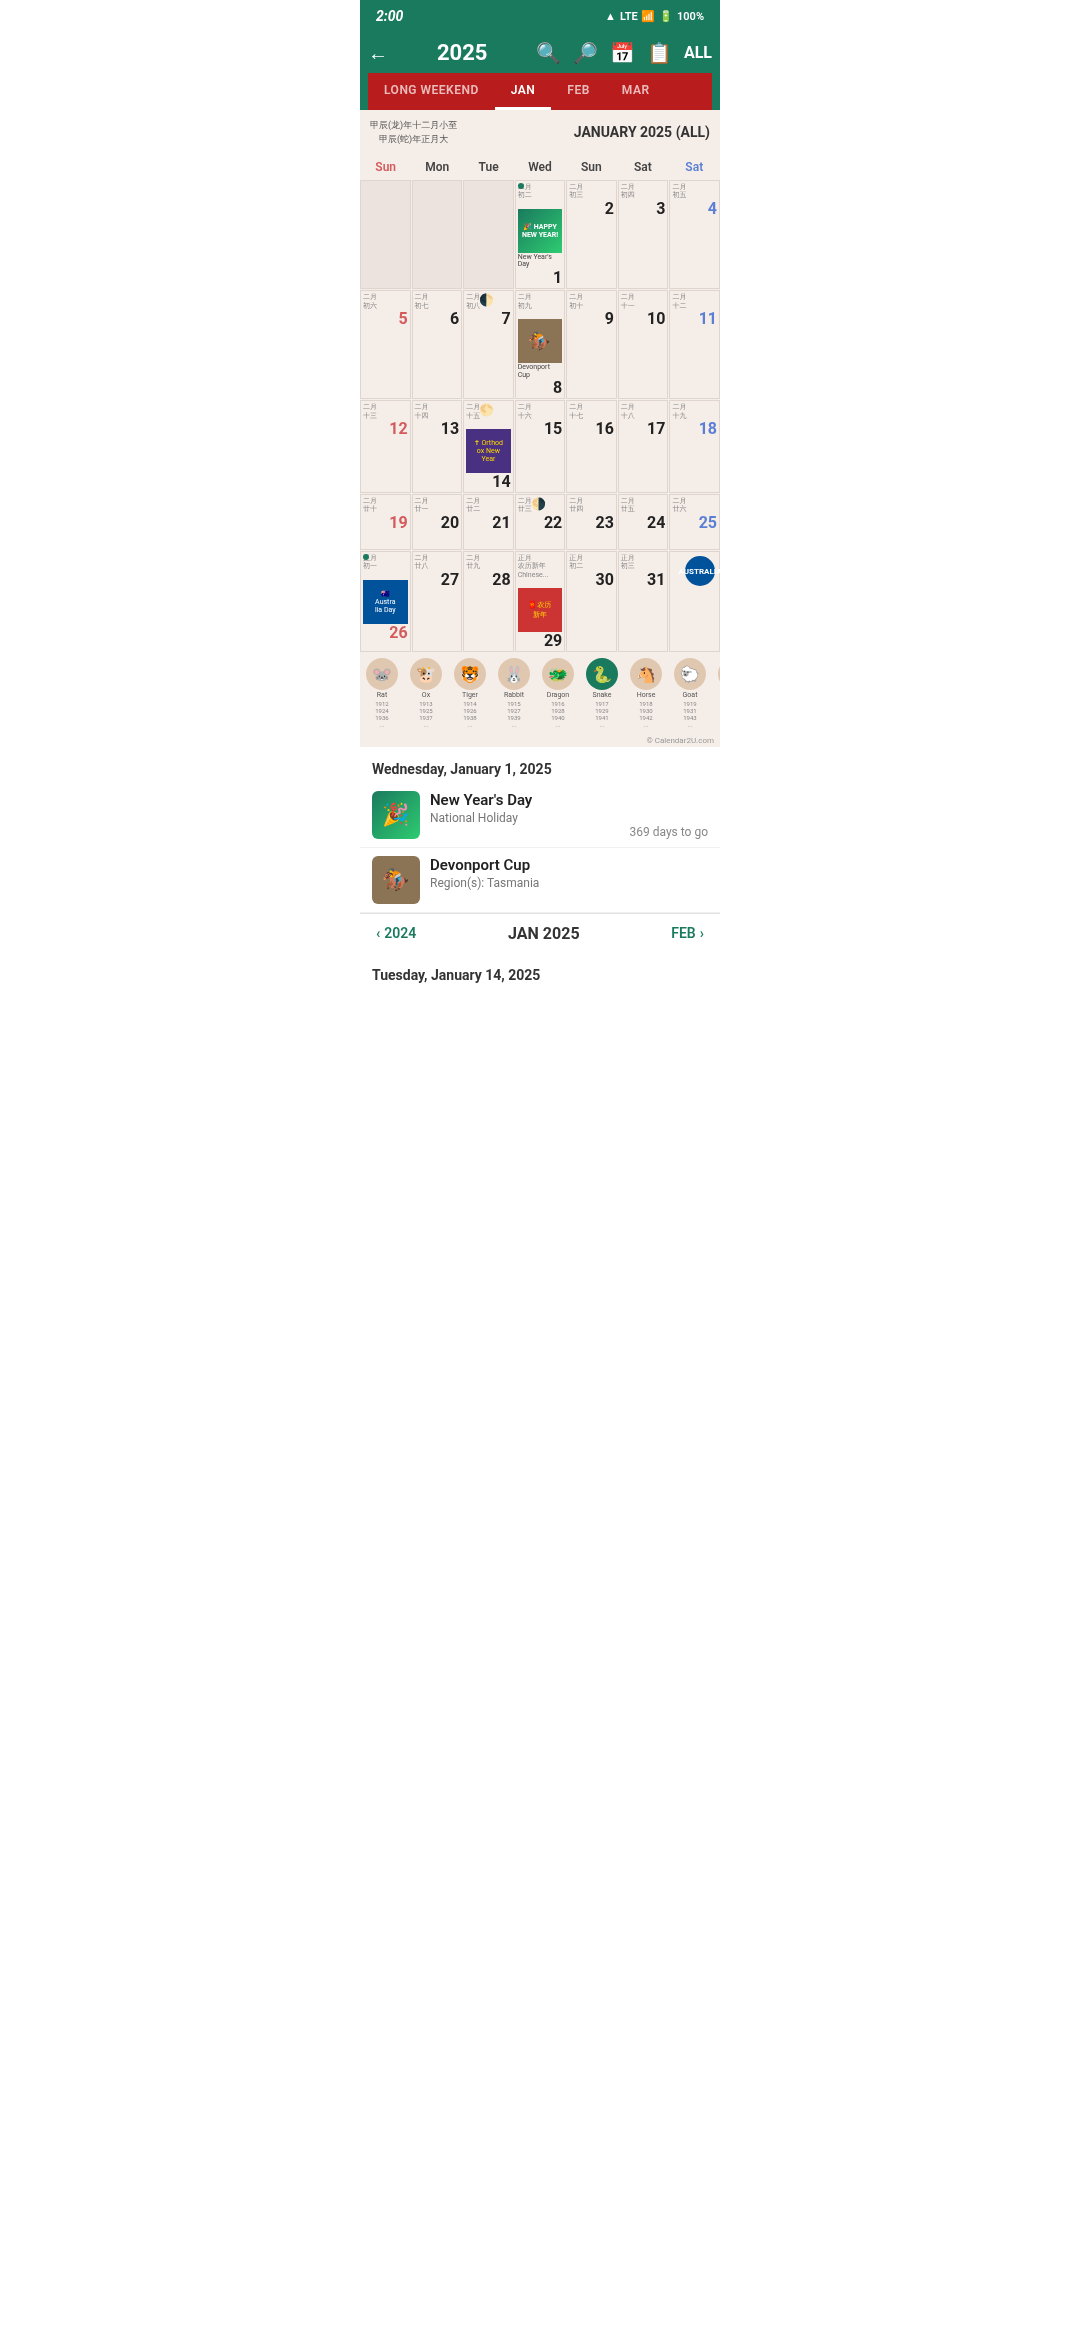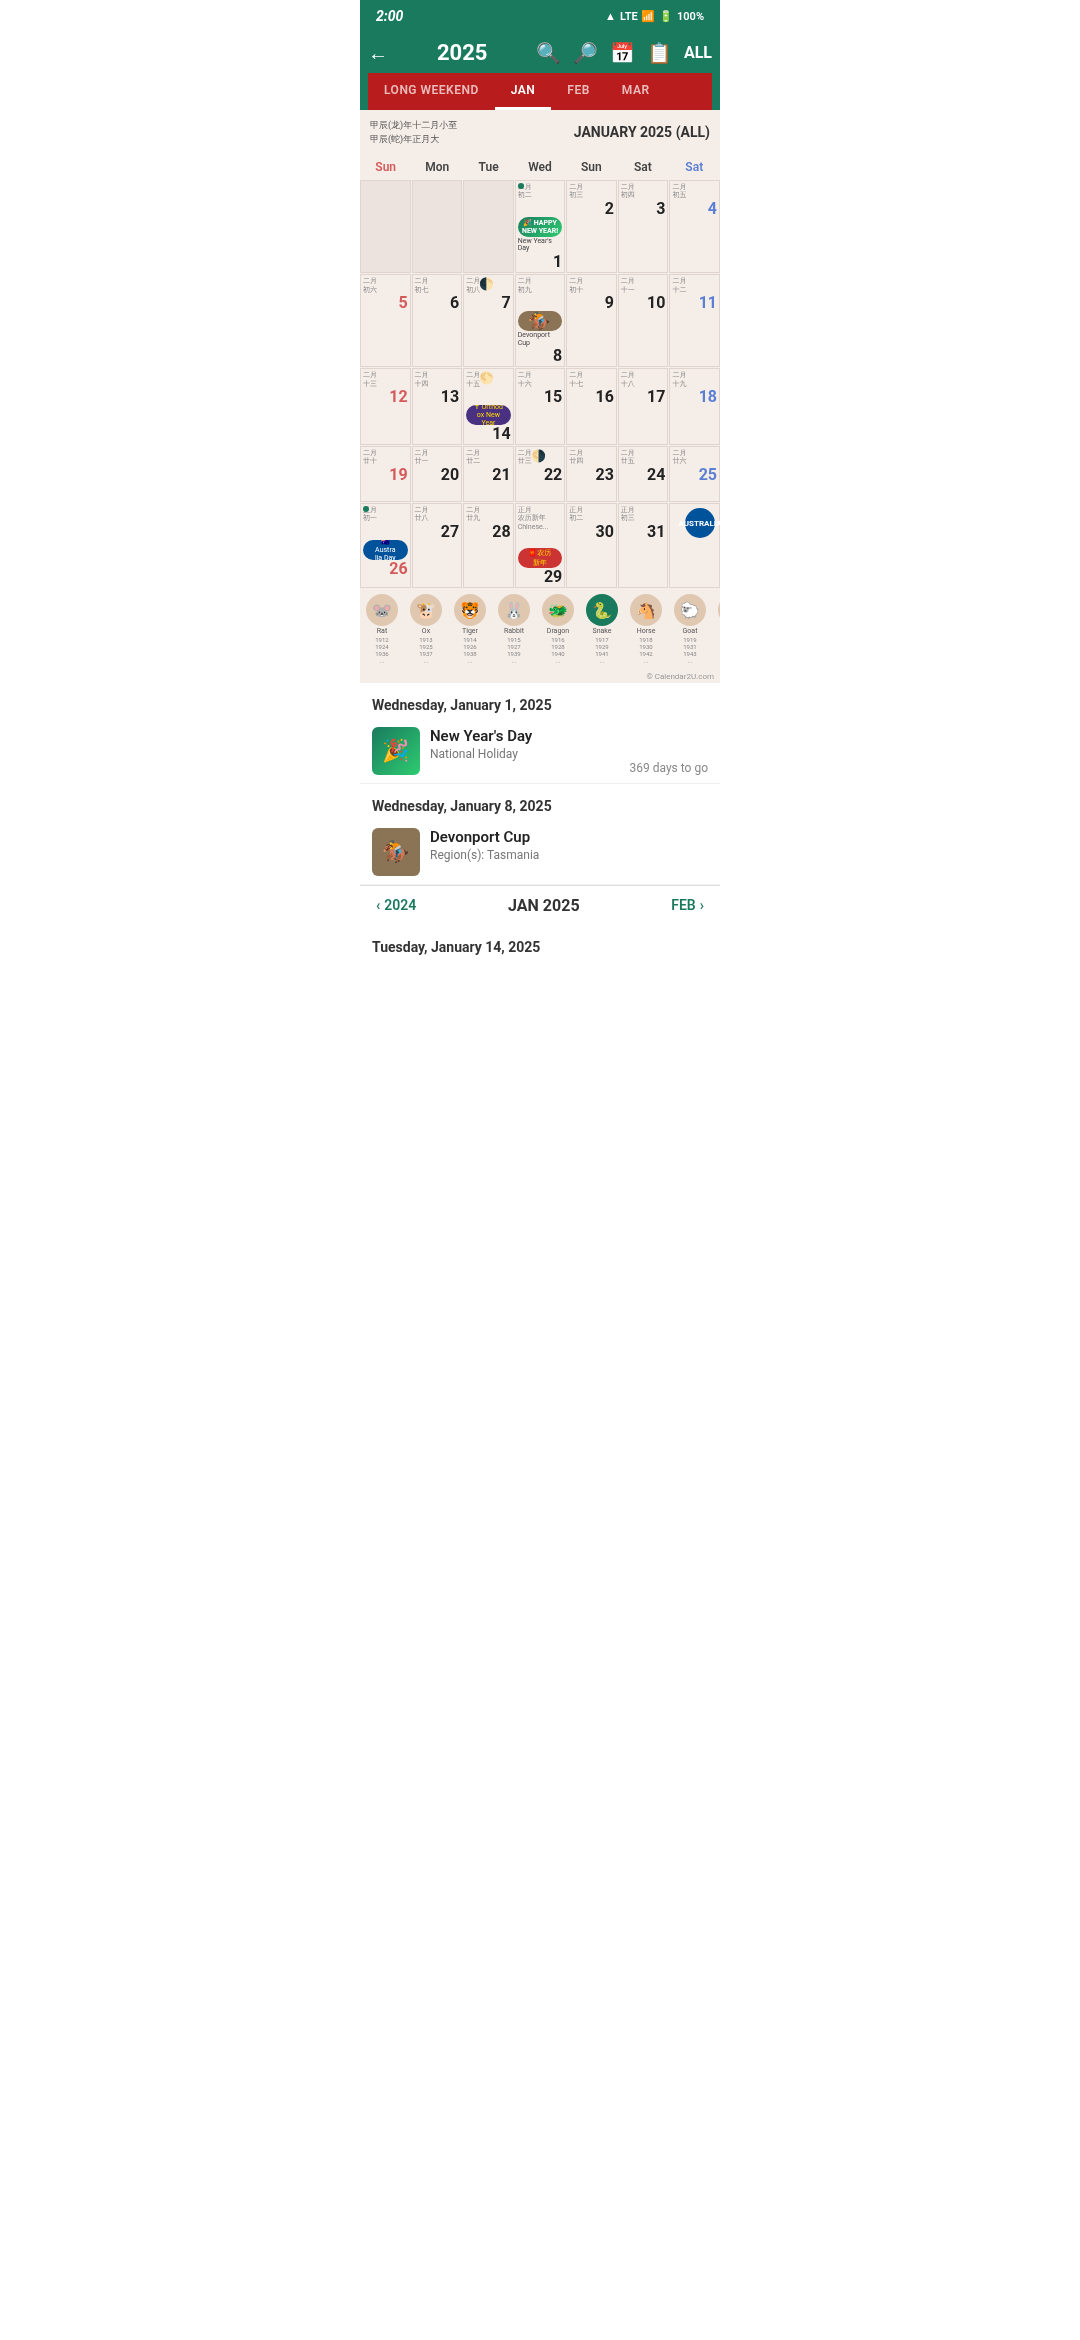--- a/index.html
+++ b/index.html
@@ -88,20 +88,21 @@
     .calendar-area {
       background: #f5ede8;
     }
 
     .month-header {
       background: #f5ede8;
       padding: 8px 10px;
       display: flex;
       justify-content: space-between;
       align-items: center;
+      text-align: center;
     }
     .month-header-left {
       font-size: 10px;
       color: #555;
       line-height: 1.4;
     }
     .month-header-title {
       font-size: 14px;
       font-weight: 700;
       color: #333;
@@ -150,31 +151,31 @@
     .cal-cell .day-num {
       font-size: 16px;
       font-weight: 700;
       color: #222;
       text-align: right;
       line-height: 1;
       margin-top: 1px;
     }
     .cal-cell .event-img {
       width: 100%;
-      height: 20px;
+      height: 44px;
       background: #ccc;
-      border-radius: 11px;
+      border-radius: 0;
       overflow: hidden;
       display: flex;
       align-items: center;
       justify-content: center;
       font-size: 7px;
       color: #333;
       text-align: center;
-      margin-top: 17px;
+      margin-top: 9px;
     }
     .cal-cell .event-label {
       font-size: 7px;
       color: #444;
       line-height: 1.1;
       margin-top: 1px;
     }
     .cal-cell .holiday-dot {
       position: absolute;
       top: 2px;
@@ -641,21 +642,20 @@
   <div class="event-date-header">Wednesday, January 1, 2025</div>
   <div class="event-item">
     <div class="event-thumb new-year">🎉</div>
     <div class="event-info">
       <div class="event-title">New Year's Day</div>
       <div class="event-subtitle">National Holiday</div>
     </div>
     <div class="event-countdown">369 days to go</div>
   </div>
 
-  <div class="event-date-header">Wednesday, January 8, 2025</div>
   <div class="event-item">
     <div class="event-thumb devonport">🏇</div>
     <div class="event-info">
       <div class="event-title">Devonport Cup</div>
       <div class="event-subtitle">Region(s): Tasmania</div>
     </div>
   </div>
 
   <div class="bottom-nav">
     <div class="nav-year-prev">

